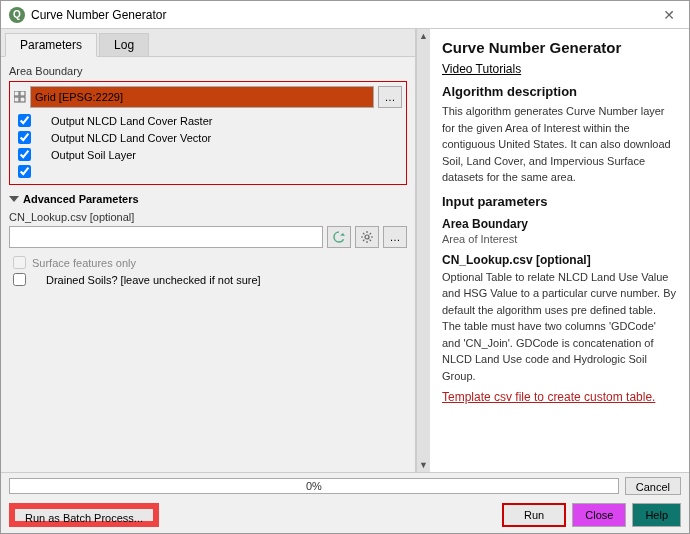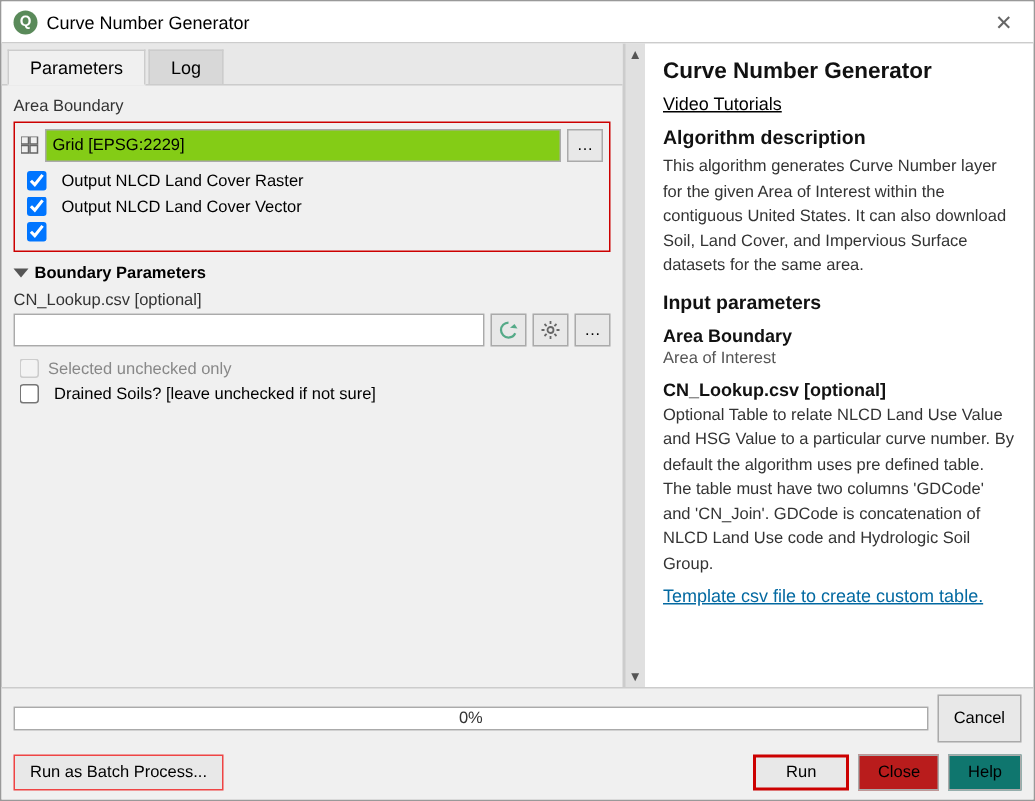--- a/index.html
+++ b/index.html
@@ -127,40 +127,40 @@
     .dropdown-wrapper {
       display: flex;
       align-items: center;
       flex: 1;
       gap: 4px;
     }
     .dropdown {
       flex: 1;
       height: 22px;
       border: 1px solid #aaa;
-      background: #84cc16;
+      background: #c2410c;
       padding: 0 4px;
       font-size: 11px;
       appearance: none;
     }
     .browse-btn {
       width: 24px;
       height: 22px;
       border: 1px solid #aaa;
       background: #e8e8e8;
       cursor: pointer;
       font-size: 11px;
       display: flex;
       align-items: center;
       justify-content: center;
     }
     .checkbox-row {
       display: flex;
       align-items: center;
-      gap: 10px;
+      gap: 20px;
       padding: 2px 4px;
       font-size: 11px;
     }
     .checkbox-row input[type="checkbox"] {
       width: 13px;
       height: 13px;
       cursor: pointer;
     }
     .advanced-section {
       margin-top: 4px;
@@ -261,21 +261,21 @@
       font-weight: bold;
       color: #111;
       margin: 8px 0 2px 0;
     }
     .param-sub {
       font-size: 11px;
       color: #555;
       margin-bottom: 6px;
     }
     .template-link {
-      color: #0369a1;
+      color: #b91c1c;
       text-decoration: underline;
       cursor: pointer;
     }
     .scroll-arrow {
       width: 14px;
       background: #e0e0e0;
       border-left: 1px solid #ccc;
       display: flex;
       flex-direction: column;
       align-items: center;
@@ -318,50 +318,50 @@
       display: flex;
       align-items: center;
       justify-content: center;
     }
     .cancel-btn {
       padding: 3px 10px;
       border: 1px solid #aaa;
       background: #e8e8e8;
       cursor: pointer;
       font-size: 11px;
-      height: 32px;
+      height: 18px;
     }
     .button-row {
       padding: 4px 8px 6px 8px;
       display: flex;
       align-items: center;
       gap: 6px;
     }
     .batch-btn {
       padding: 3px 10px;
-      border: 1px solid #ef4444;
+      border: 6px solid #ef4444;
       background: #e8e8e8;
       cursor: pointer;
       font-size: 11px;
       height: 24px;
     }
     .run-btn {
       padding: 3px 20px;
       border: 2px solid #cc0000;
       background: #e8e8e8;
       cursor: pointer;
       font-size: 11px;
       height: 24px;
       font-weight: normal;
       margin-left: auto;
     }
     .close-btn {
       padding: 0 12px;
       border: 1px solid #aaa;
-      background: #b91c1c;
+      background: #d946ef;
       cursor: pointer;
       font-size: 11px;
       height: 24px;
     }
     .help-btn {
       padding: 3px 12px;
       border: 1px solid #aaa;
       background: #0f766e;
       cursor: pointer;
       font-size: 11px;
@@ -416,27 +416,31 @@
           <div class="checkbox-row">
             <input type="checkbox" checked="" style="">
             <span>Output NLCD Land Cover Raster</span>
           </div>
           <div class="checkbox-row">
             <input type="checkbox" checked="" style="">
             <span>Output NLCD Land Cover Vector</span>
           </div>
           <div class="checkbox-row">
             <input type="checkbox" checked="" style="">
+            <span>Output Soil Layer</span>
+          </div>
+          <div class="checkbox-row">
+            <input type="checkbox" checked="" style="">
           </div>
         </div>
 
         <div class="advanced-section">
           <div class="advanced-header">
             <div class="triangle"></div>
-            <span>Boundary Parameters</span>
+            <span>Advanced Parameters</span>
           </div>
 
           <div class="field-label">CN_Lookup.csv [optional]</div>
           <div class="advanced-dropdown-row">
             <select class="advanced-dropdown">
               <option value=""></option>
             </select>
             <button class="icon-btn">
               <svg width="14" height="14" viewBox="0 0 14 14">
                 <path d="M7 2C4.2 2 2 4.2 2 7s2.2 5 5 5c2 0 3.7-1.1 4.5-2.8" fill="none" stroke="#5a8" stroke-width="1.5"></path>
@@ -447,21 +451,21 @@
               <svg width="14" height="14" viewBox="0 0 14 14">
                 <circle cx="7" cy="7" r="2" fill="none" stroke="#666" stroke-width="1.2"></circle>
                 <path d="M7 1v2M7 11v2M1 7h2M11 7h2M3 3l1.4 1.4M9.6 9.6L11 11M3 11l1.4-1.4M9.6 4.4L11 3" stroke="#666" stroke-width="1.2"></path>
               </svg>
             </button>
             <button class="browse-btn">…</button>
           </div>
 
           <div class="disabled-checkbox">
             <input type="checkbox" disabled="" style="">
-            <span>Selected unchecked only</span>
+            <span>Surface features only</span>
           </div>
           <div class="checkbox-row">
             <input type="checkbox" style="">
             <span>Drained Soils? [leave unchecked if not sure]</span>
           </div>
         </div>
       </div>
     </div>
 
     <div class="scroll-arrow">

